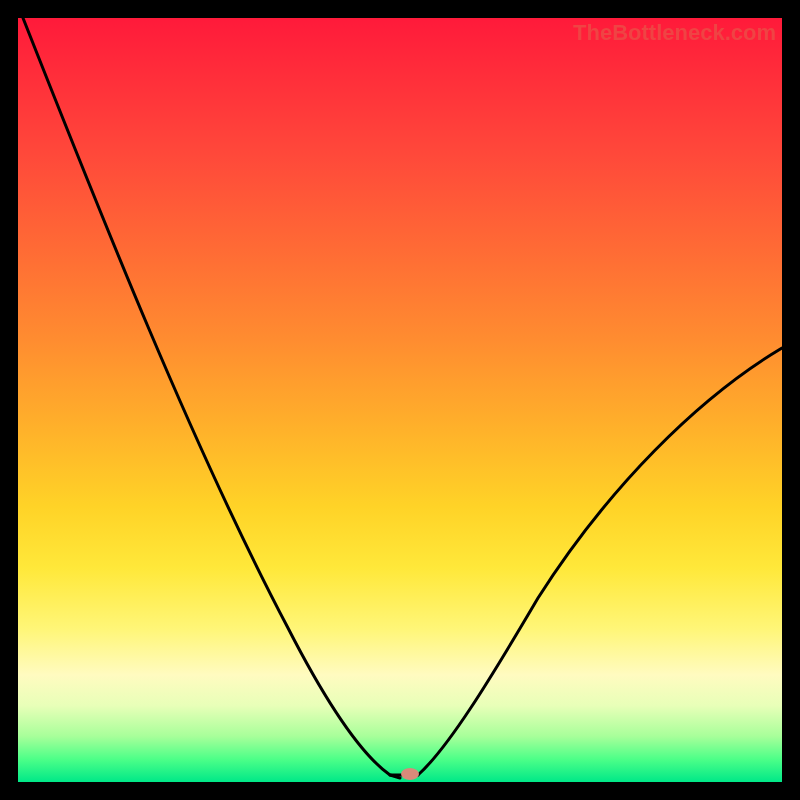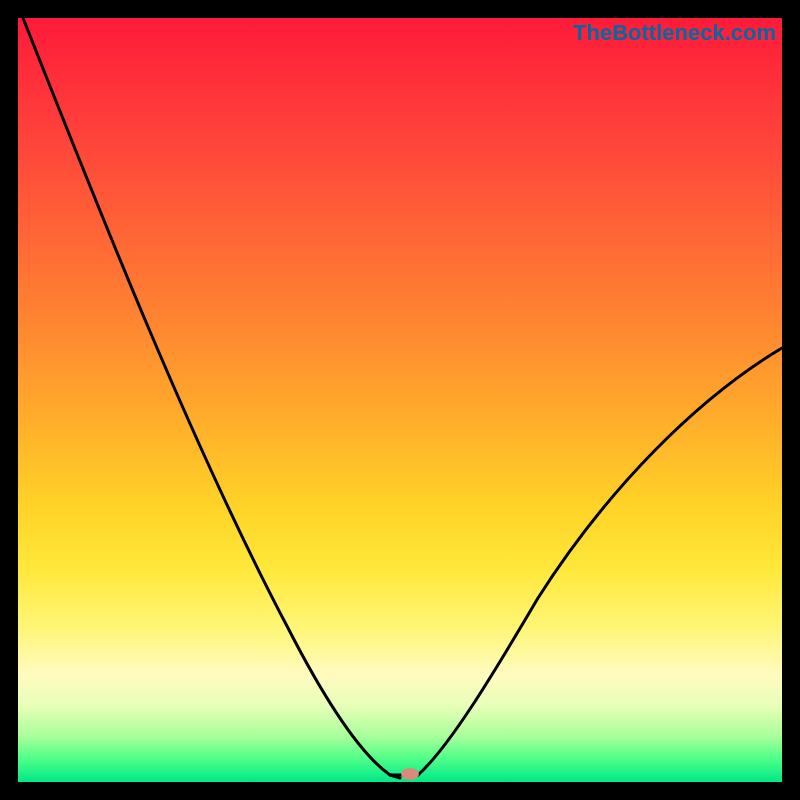--- a/index.html
+++ b/index.html
@@ -40,21 +40,21 @@
       #e8ffb8 90%,
       #a8ff9a 94%,
       #4dff88 97%,
       #00e888 100%
     );
   }
   .watermark {
     position: absolute;
     top: 2px;
     right: 6px;
-    color: #0369a1;
+    color: #ef4444;
     font-size: 22px;
     font-weight: 600;
   }
   svg.curve {
     position: absolute;
     left: 0;
     top: 0;
     width: 764px;
     height: 764px;
     overflow: visible;

